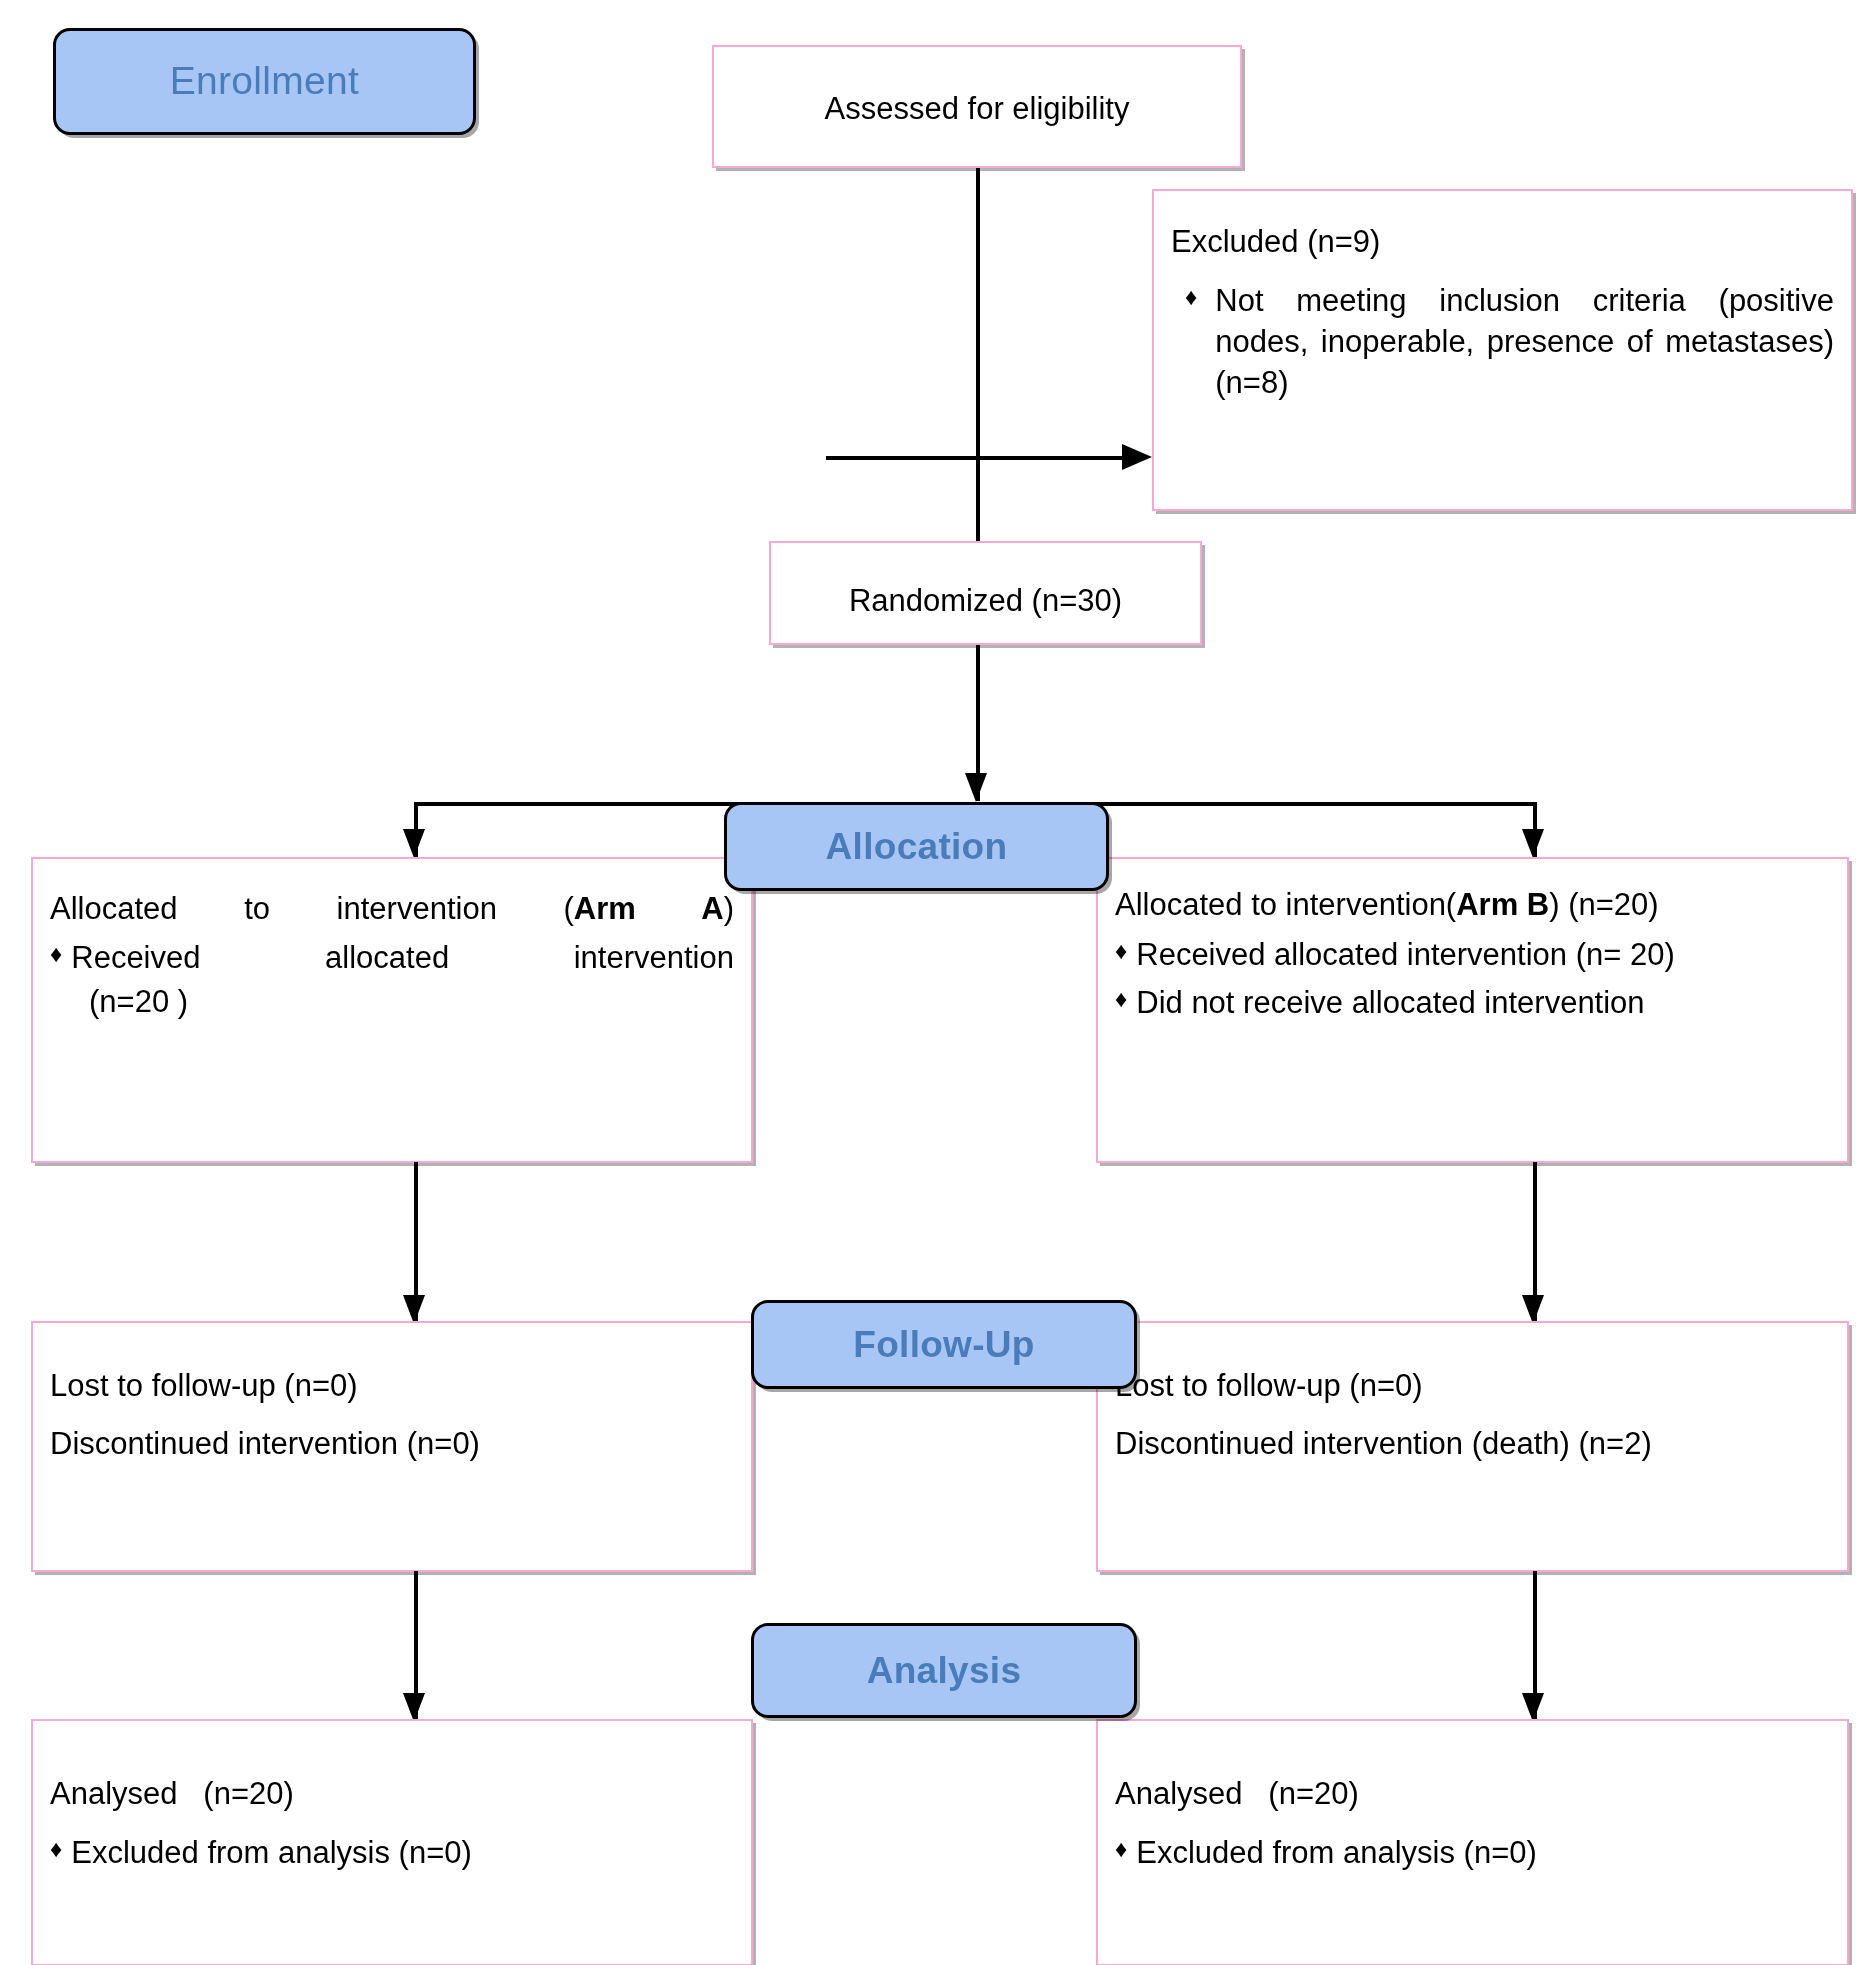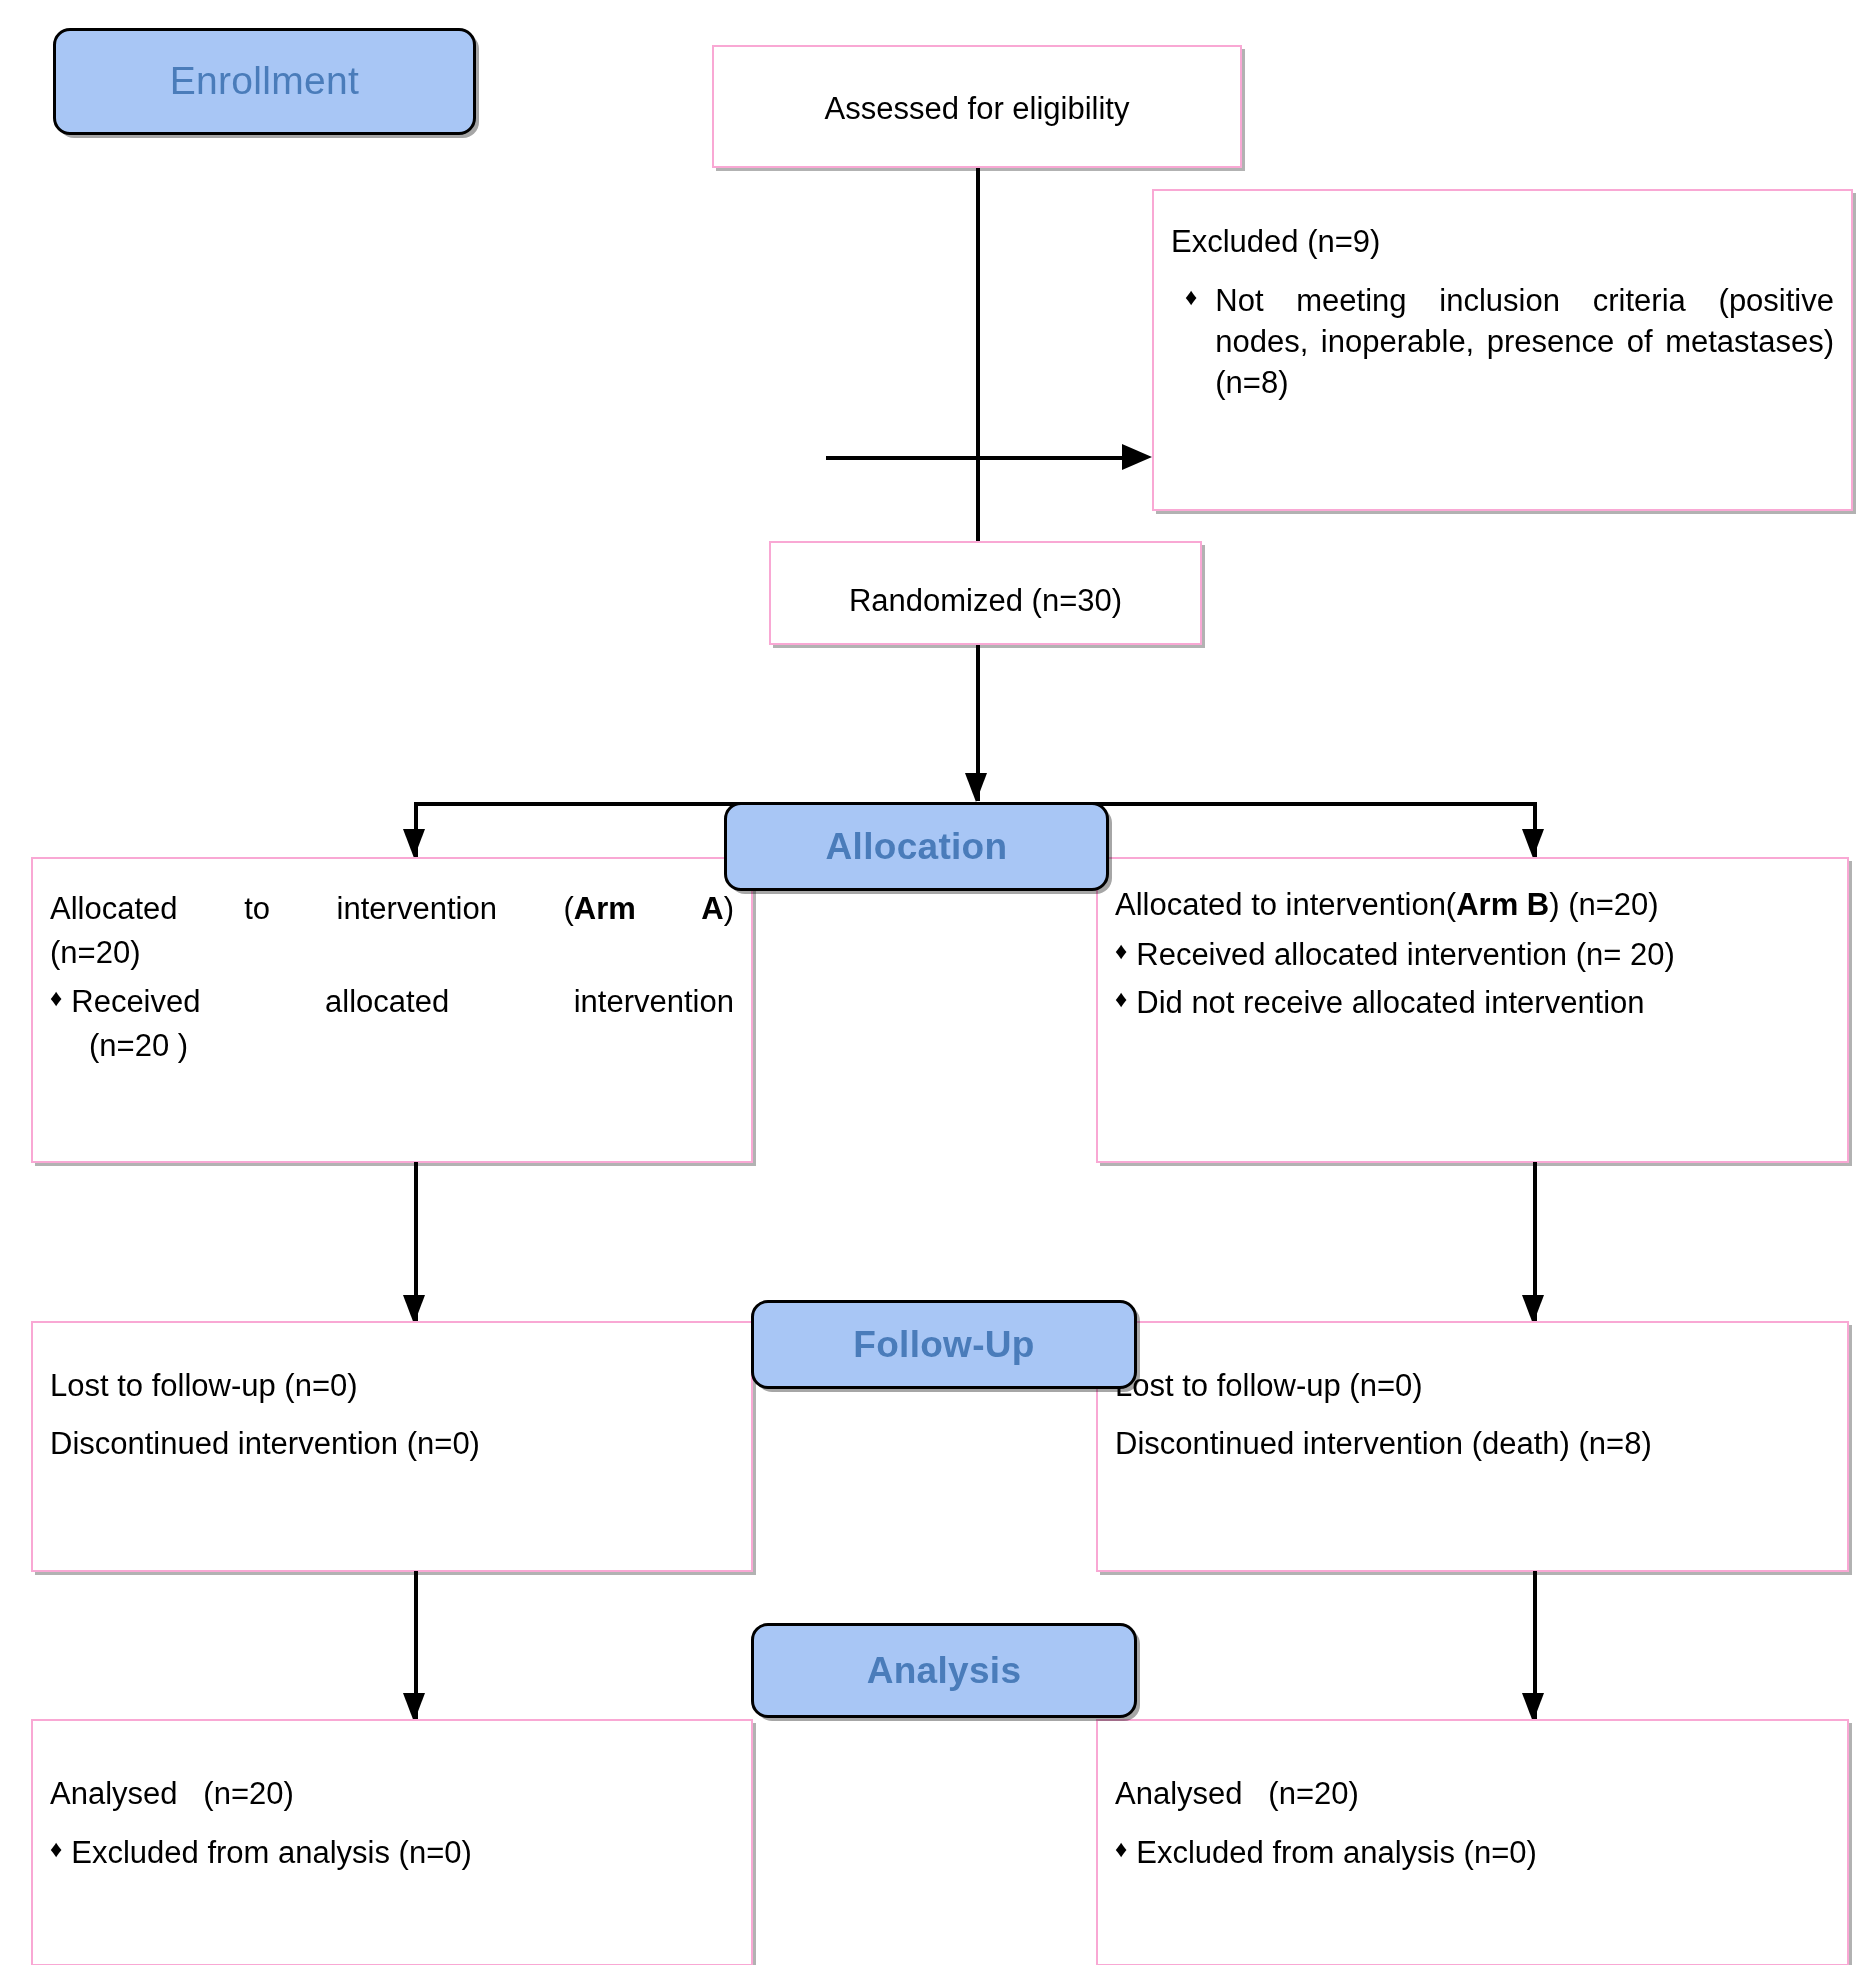--- a/index.html
+++ b/index.html
@@ -123,21 +123,20 @@
   <div class="vline" style="left:1533px; top:802px; height:56px;"></div>
   <div class="arrow-down" style="left:1522px; top:829px;"></div>
 
   <div class="stage-badge" style="left:724px; top:802px; width:385px; height:89px;">
     <span>Allocation</span>
   </div>
 
   <div class="box" style="left:31px; top:857px; width:722px; height:306px;">
     <div class="box-inner" style="top:17px;">
       <div class="box-text just"><span>Allocated to intervention (</span><b class="arm">Arm A</b><span>)</span></div>
-      <div class="box-text" style="margin-top:3px;">(n=20)</div>
       <div class="bullet-row" style="margin-top:8px;">
         <span class="bullet-mark">♦</span>
         <span class="box-text bullet-body just">Received allocated intervention</span>
       </div>
       <div class="box-text indent-sub" style="margin-top:3px;">(n=20 )</div>
     </div>
   </div>
 
   <div class="box" style="left:1096px; top:857px; width:753px; height:306px;">
     <div class="box-inner" style="top:13px;">
@@ -165,21 +164,21 @@
   <div class="box" style="left:31px; top:1321px; width:722px; height:251px;">
     <div class="box-inner" style="top:30px;">
       <div class="box-text">Lost to follow-up (n=0)</div>
       <div class="box-text" style="margin-top:17px;">Discontinued intervention (n=0)</div>
     </div>
   </div>
 
   <div class="box" style="left:1096px; top:1321px; width:753px; height:251px;">
     <div class="box-inner" style="top:30px;">
       <div class="box-text">Lost to follow-up (n=0)</div>
-      <div class="box-text" style="margin-top:17px;">Discontinued intervention (death) (n=8)</div>
+      <div class="box-text" style="margin-top:17px;">Discontinued intervention (death) (n=2)</div>
     </div>
   </div>
 
   <div class="vline" style="left:414px; top:1571px; height:150px;"></div>
   <div class="arrow-down" style="left:403px; top:1693px;"></div>
   <div class="vline" style="left:1533px; top:1571px; height:150px;"></div>
   <div class="arrow-down" style="left:1522px; top:1693px;"></div>
 
   <div class="stage-badge" style="left:751px; top:1623px; width:386px; height:95px;">
     <span>Analysis</span>

